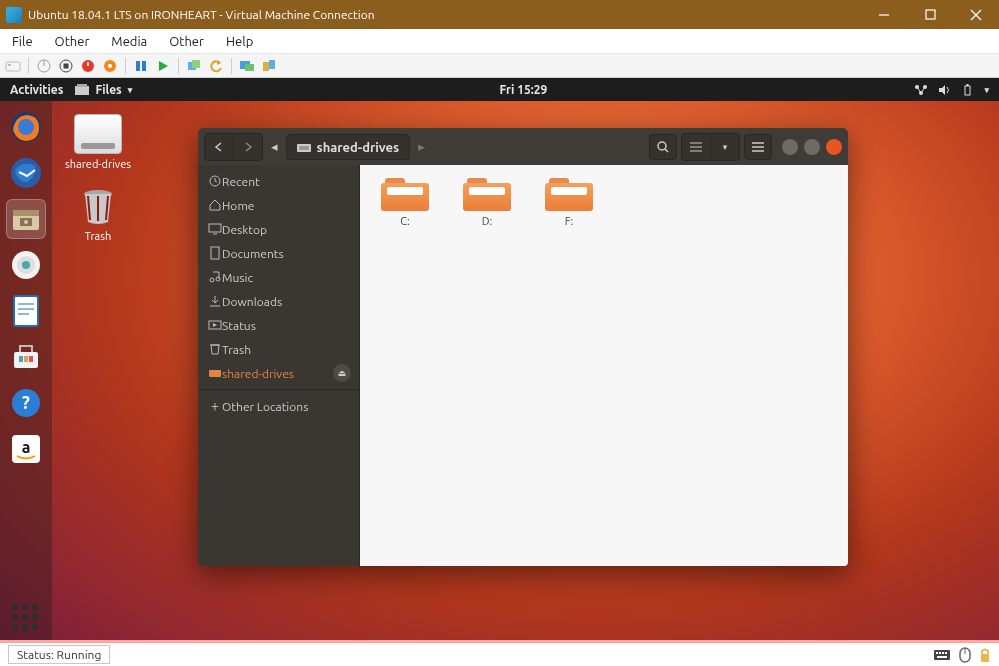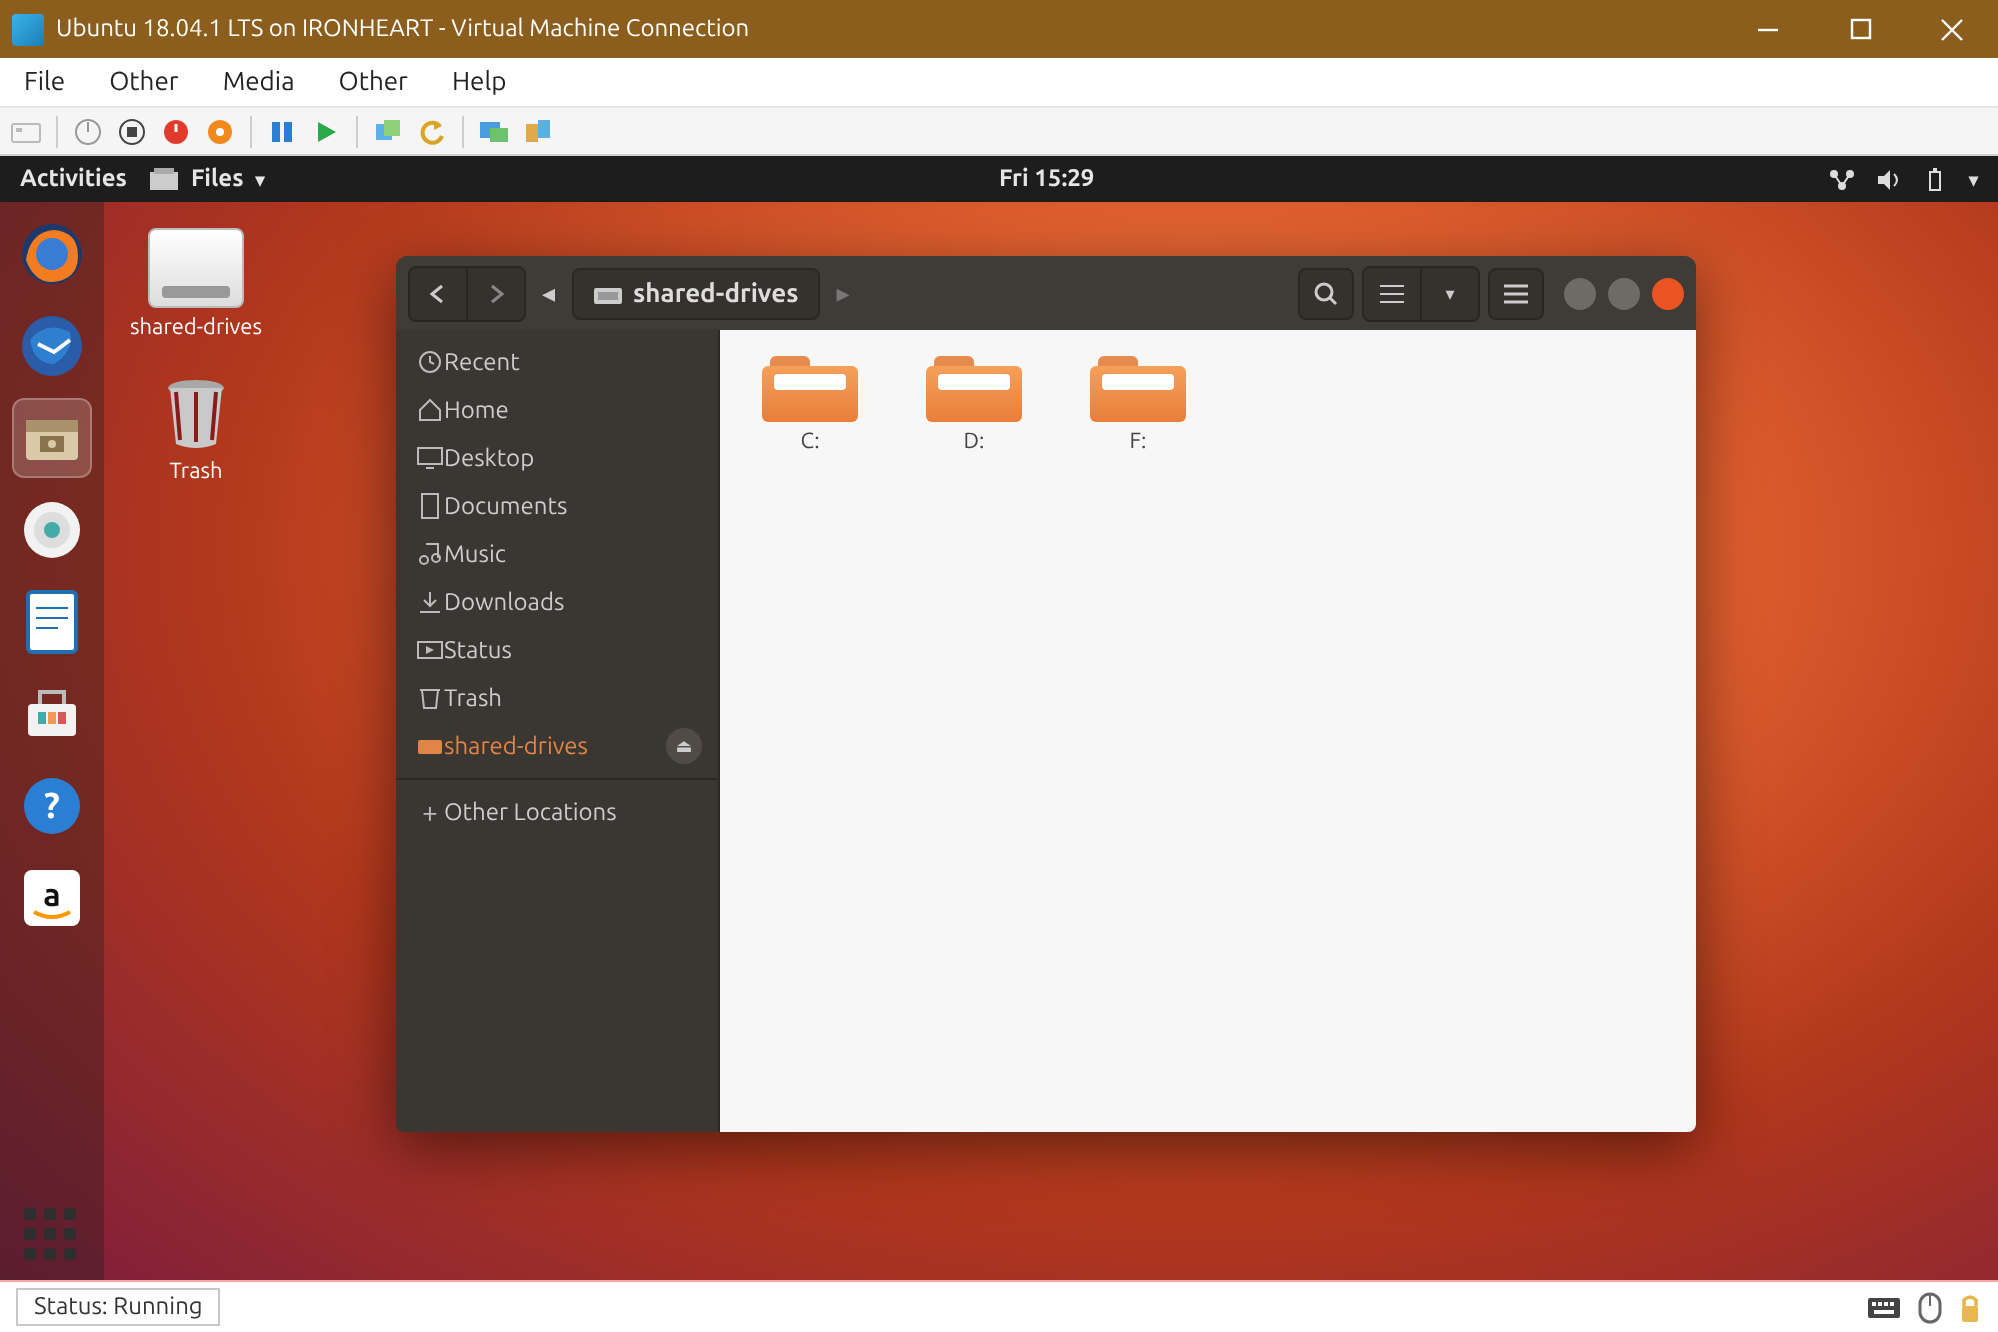--- a/index.html
+++ b/index.html
@@ -67,21 +67,21 @@
 .side-item .eject{ margin-left:auto; margin-right:8px; width:18px; height:18px; background:#504b44; border-radius:50%; display:flex; align-items:center; justify-content:center; color:#ccc; font-size:9px;}
 .side-sep { height:1px; background:#2d2924; margin:4px 0; }
 .nau-content{ flex:1; background:#f7f7f7; padding:10px 14px; display:flex; gap:20px; align-items:flex-start; }
 .folder{ width:62px; text-align:center; font-size:11px; color:#444; }
 .folder-ico { width:48px; height:36px; margin:0 auto 4px; position:relative;}
 .folder-ico::before{ content:""; position:absolute; left:4px; top:3px; width:20px; height:8px; background:#e58b4d; border-radius:3px 3px 0 0;}
 .folder-ico::after{ content:""; position:absolute; left:0; top:8px; right:0; bottom:0; background:linear-gradient(#f5a05a,#e97e39); border-radius:3px;}
 .folder-strip{ position:absolute; z-index:2; left:6px; right:6px; top:12px; height:8px; background:#fff; border-radius:2px;}
 
 
-.statusbar { height: 26px; background:#fff; display:flex; align-items:center; font-size:12px; color:#333; padding:0 8px; border-top:1px solid #fca5a5;}
+.statusbar { height: 26px; background:#fff; display:flex; align-items:center; font-size:12px; color:#333; padding:0 8px; border-top:3px solid #fca5a5;}
 .statusbar .cell{ border:1px solid #c8c8c8; padding:2px 8px; }
 .statusbar .right { margin-left:auto; display:flex; gap:8px; align-items:center;}
 
 
 .ico { width:14px; height:14px; display:inline-block; }
 svg { display:block; }
 </style>
 </head>
 <body>
 

